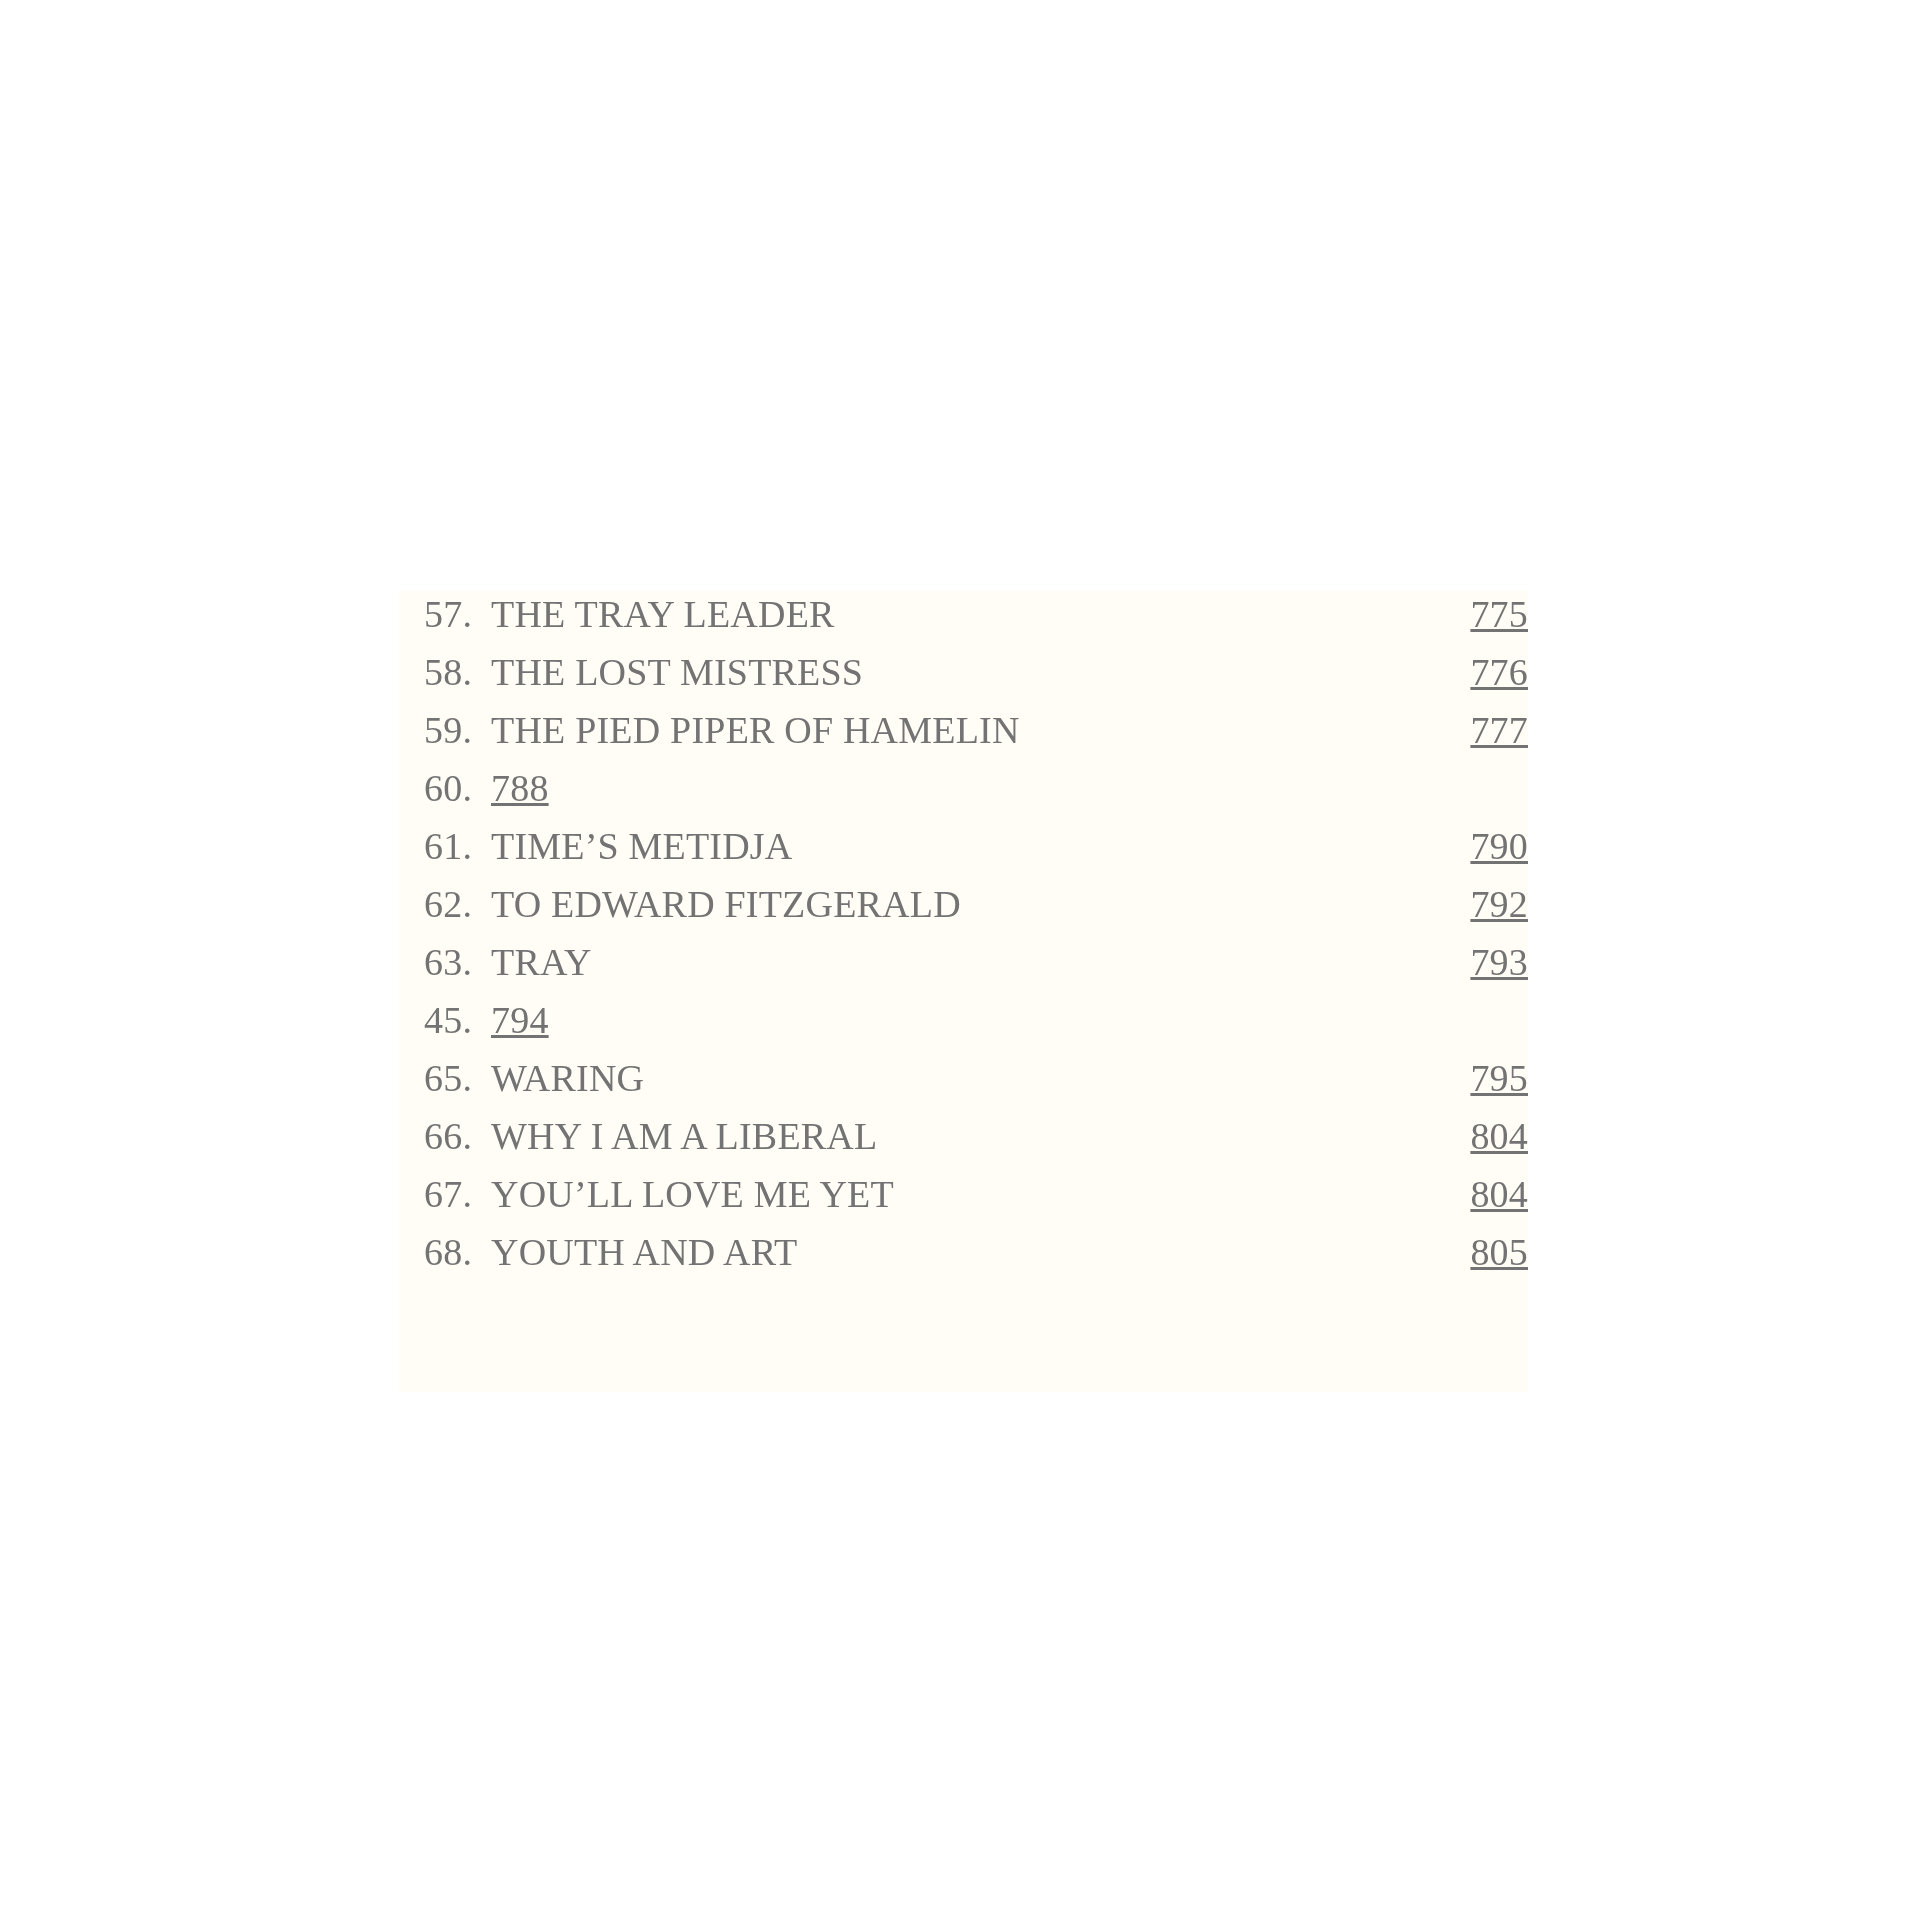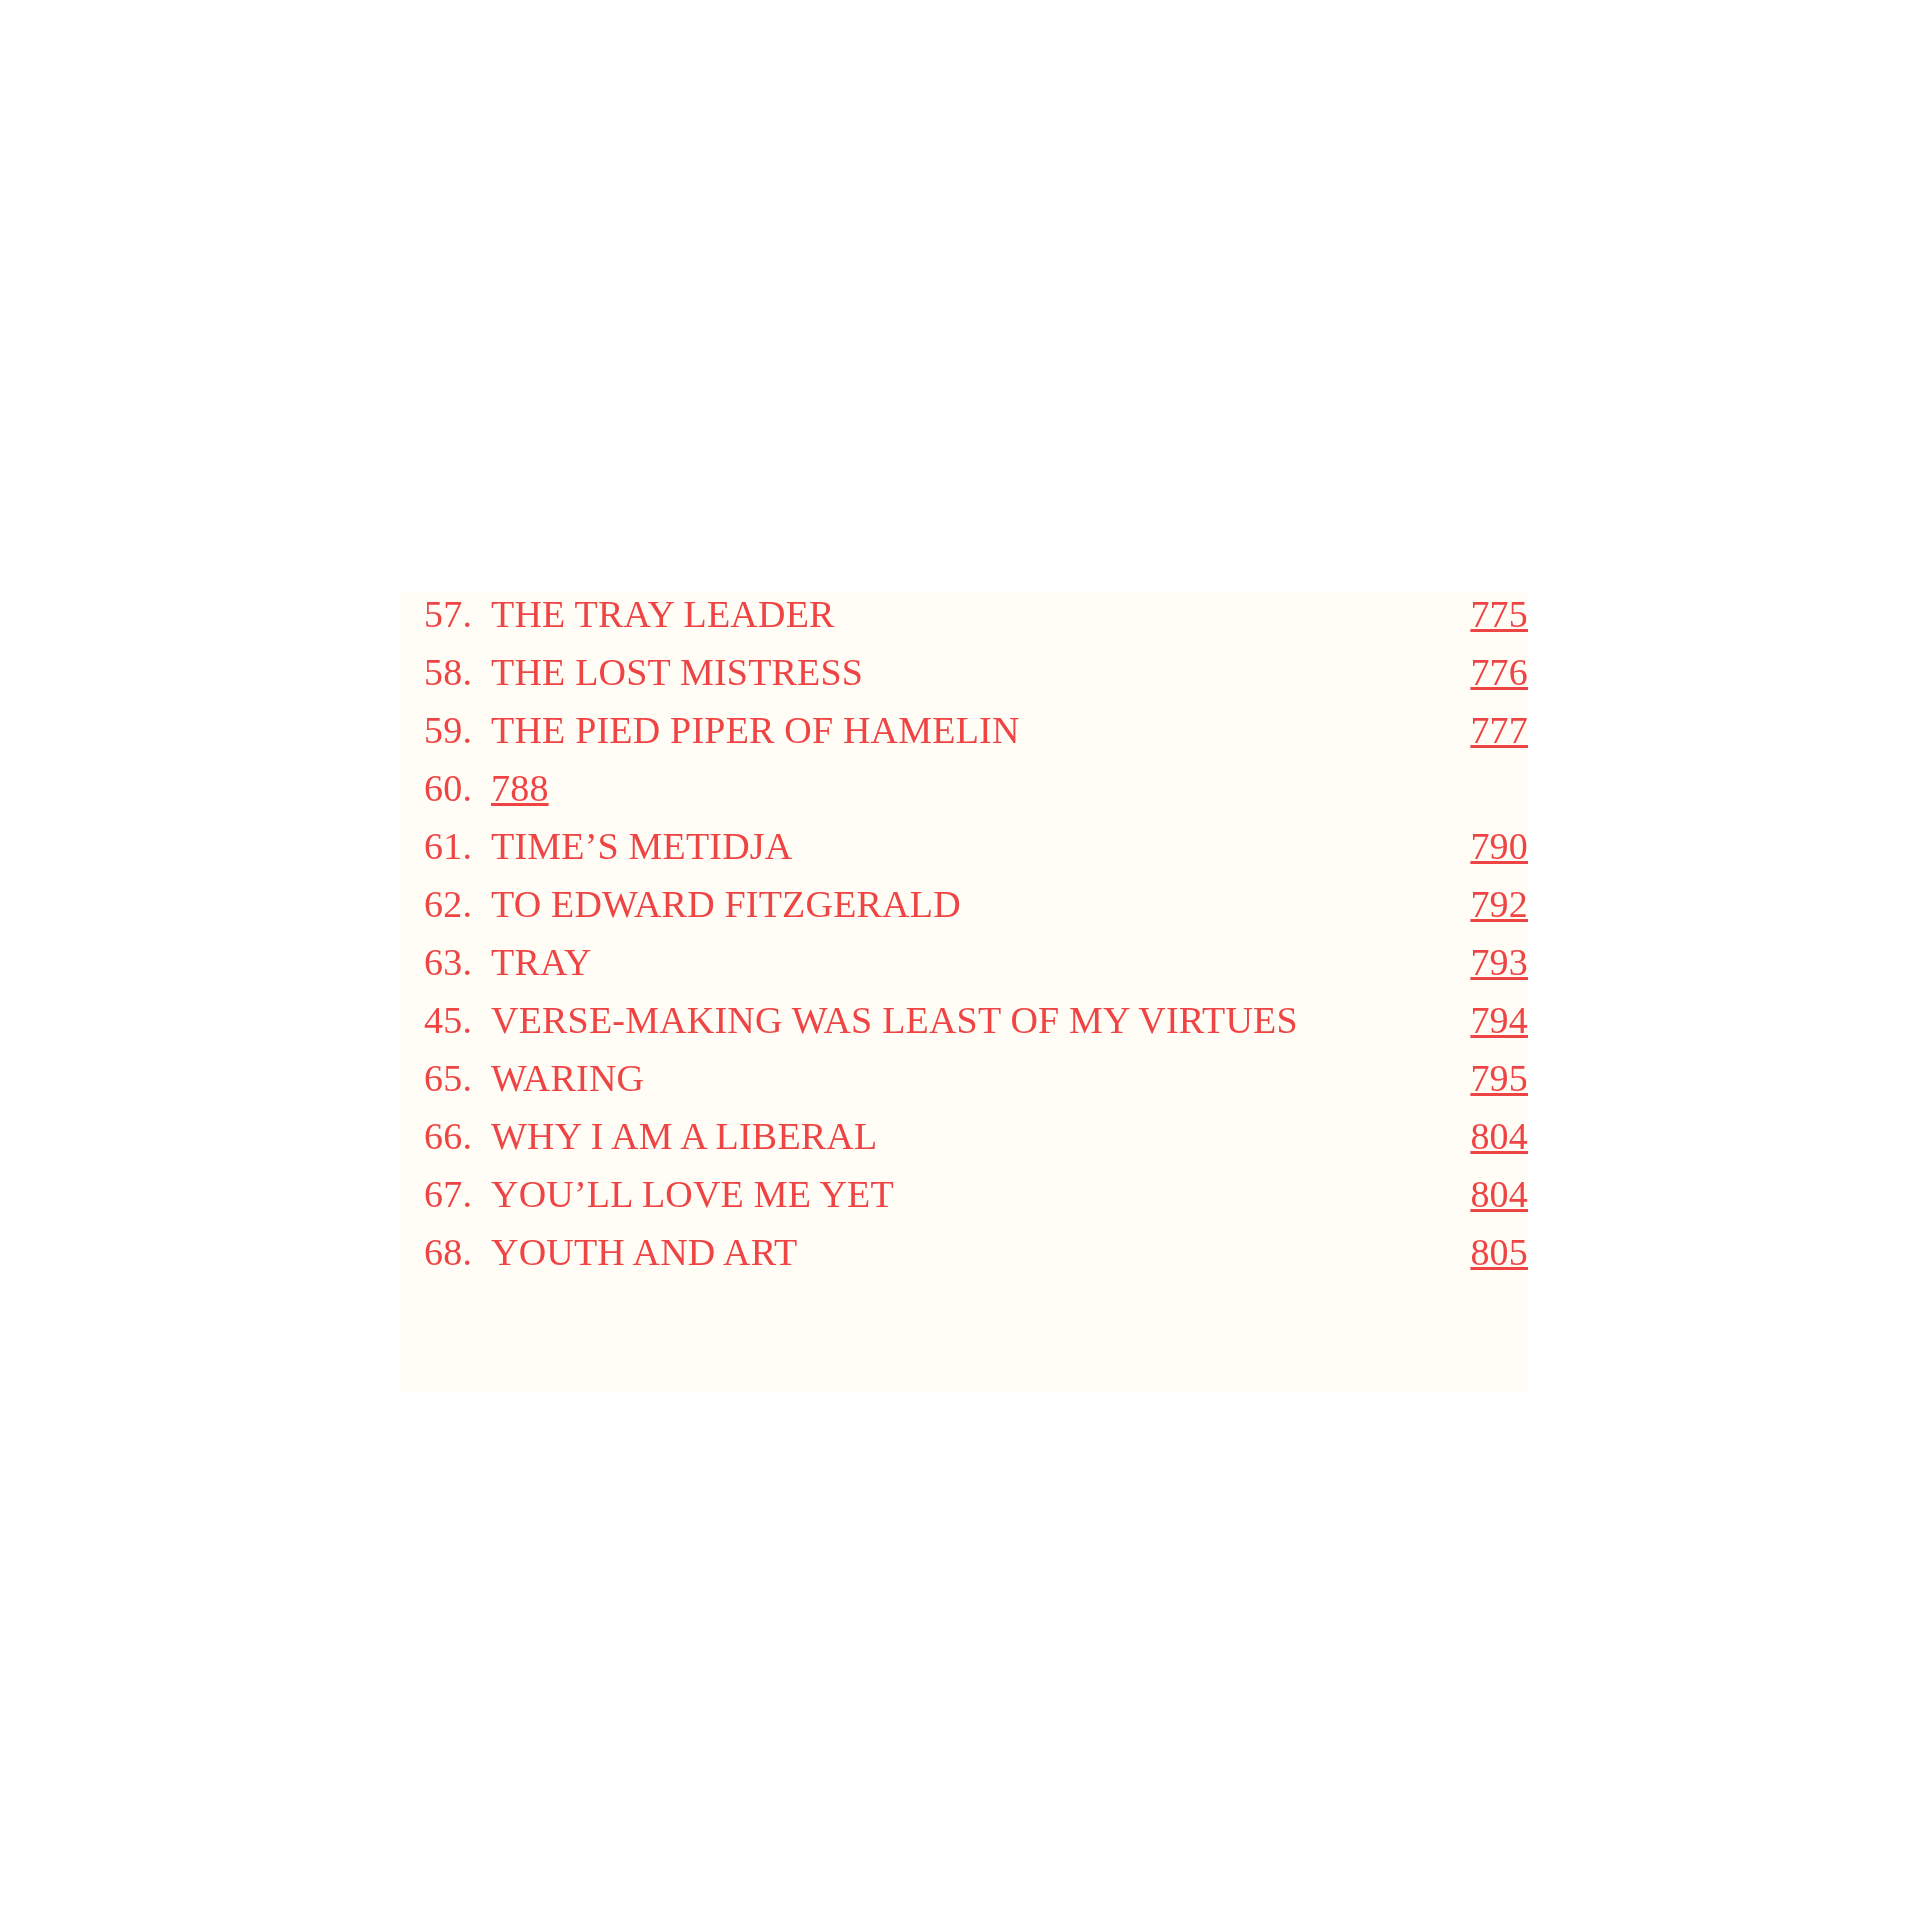--- a/index.html
+++ b/index.html
@@ -46,21 +46,21 @@
     text-align: left;
     font-variant-numeric: lining-nums;
     text-decoration: underline;
   }
 </style>
 </head>
 <body style="background: rgb(255, 255, 255);">
 
 <div class="scan" style="background: rgb(255, 253, 246);"></div>
 
-<div class="toc" style="color: #ef4444;">
+<div class="toc" style="color: #737373;">
   <div class="row">
     <span class="num">57.</span>
     <span class="title">THE TRAY LEADER</span>
     <span class="pg">775</span>
   </div>
 
   <div class="row">
     <span class="num">58.</span>
     <span class="title">THE LOST MISTRESS</span>
     <span class="pg">776</span>
@@ -90,21 +90,20 @@
   </div>
 
   <div class="row">
     <span class="num">63.</span>
     <span class="title">TRAY</span>
     <span class="pg">793</span>
   </div>
 
   <div class="row">
     <span class="num">45.</span>
-    <span class="title">VERSE-MAKING WAS LEAST OF MY VIRTUES</span>
     <span class="pg">794</span>
   </div>
 
   <div class="row">
     <span class="num">65.</span>
     <span class="title">WARING</span>
     <span class="pg">795</span>
   </div>
 
   <div class="row">

